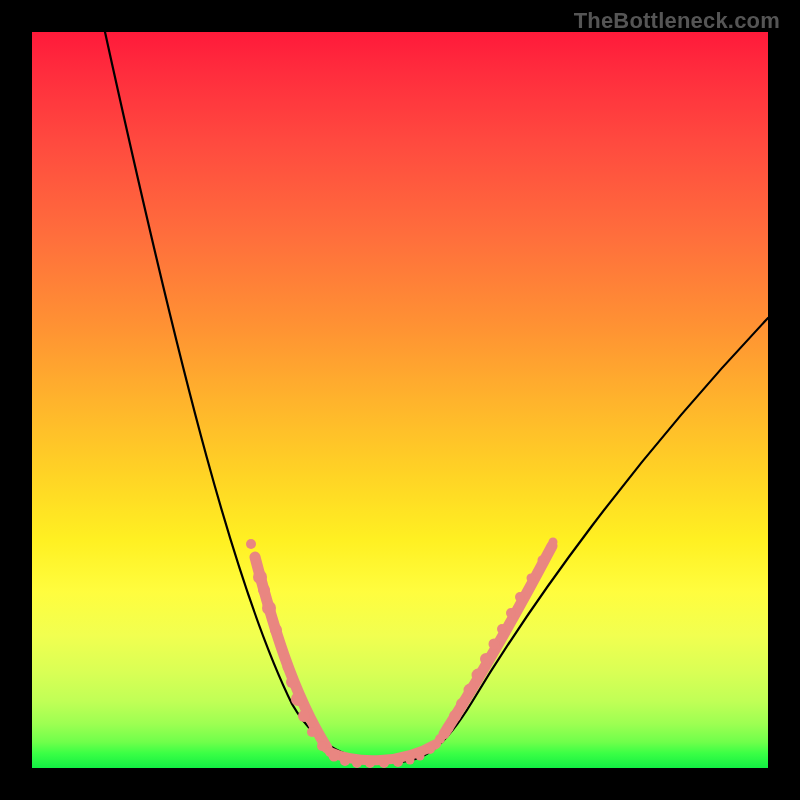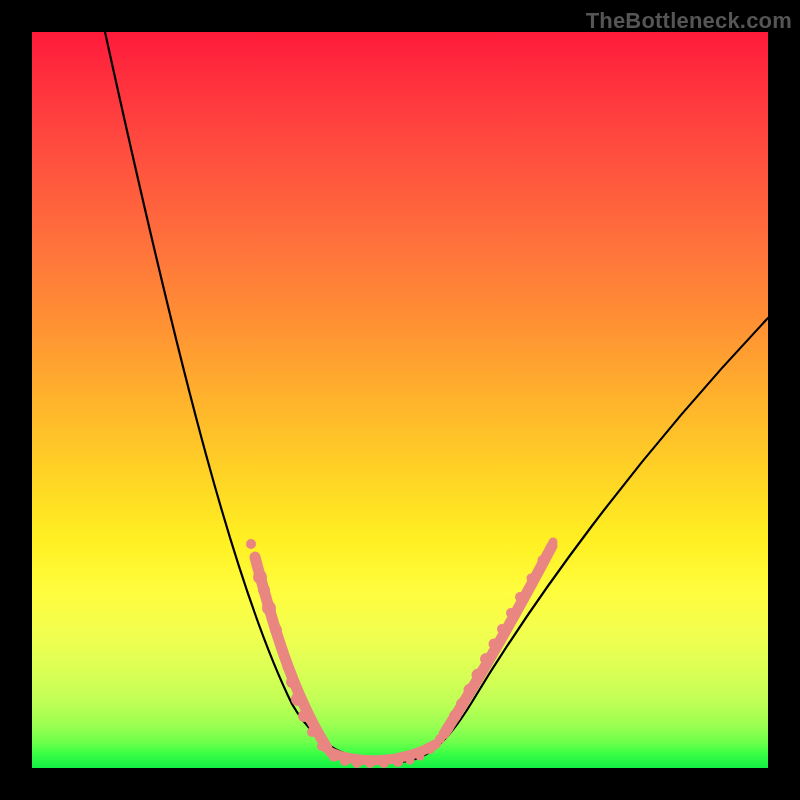--- a/index.html
+++ b/index.html
@@ -40,21 +40,21 @@
       #c0ff56 91%,
       #9dff52 94%,
       #6fff4b 96.5%,
       #3bff45 98%,
       #12ef43 100%
     );
   }
   .watermark {
     position: absolute;
     top: 8px;
-    right: 8px;
+    right: 20px;
     color: #555;
     font-weight: 700;
     font-size: 22px;
     letter-spacing: 0.2px;
     user-select: none;
   }
   svg.curve {
     position: absolute;
     left: 0;
     top: 0;

